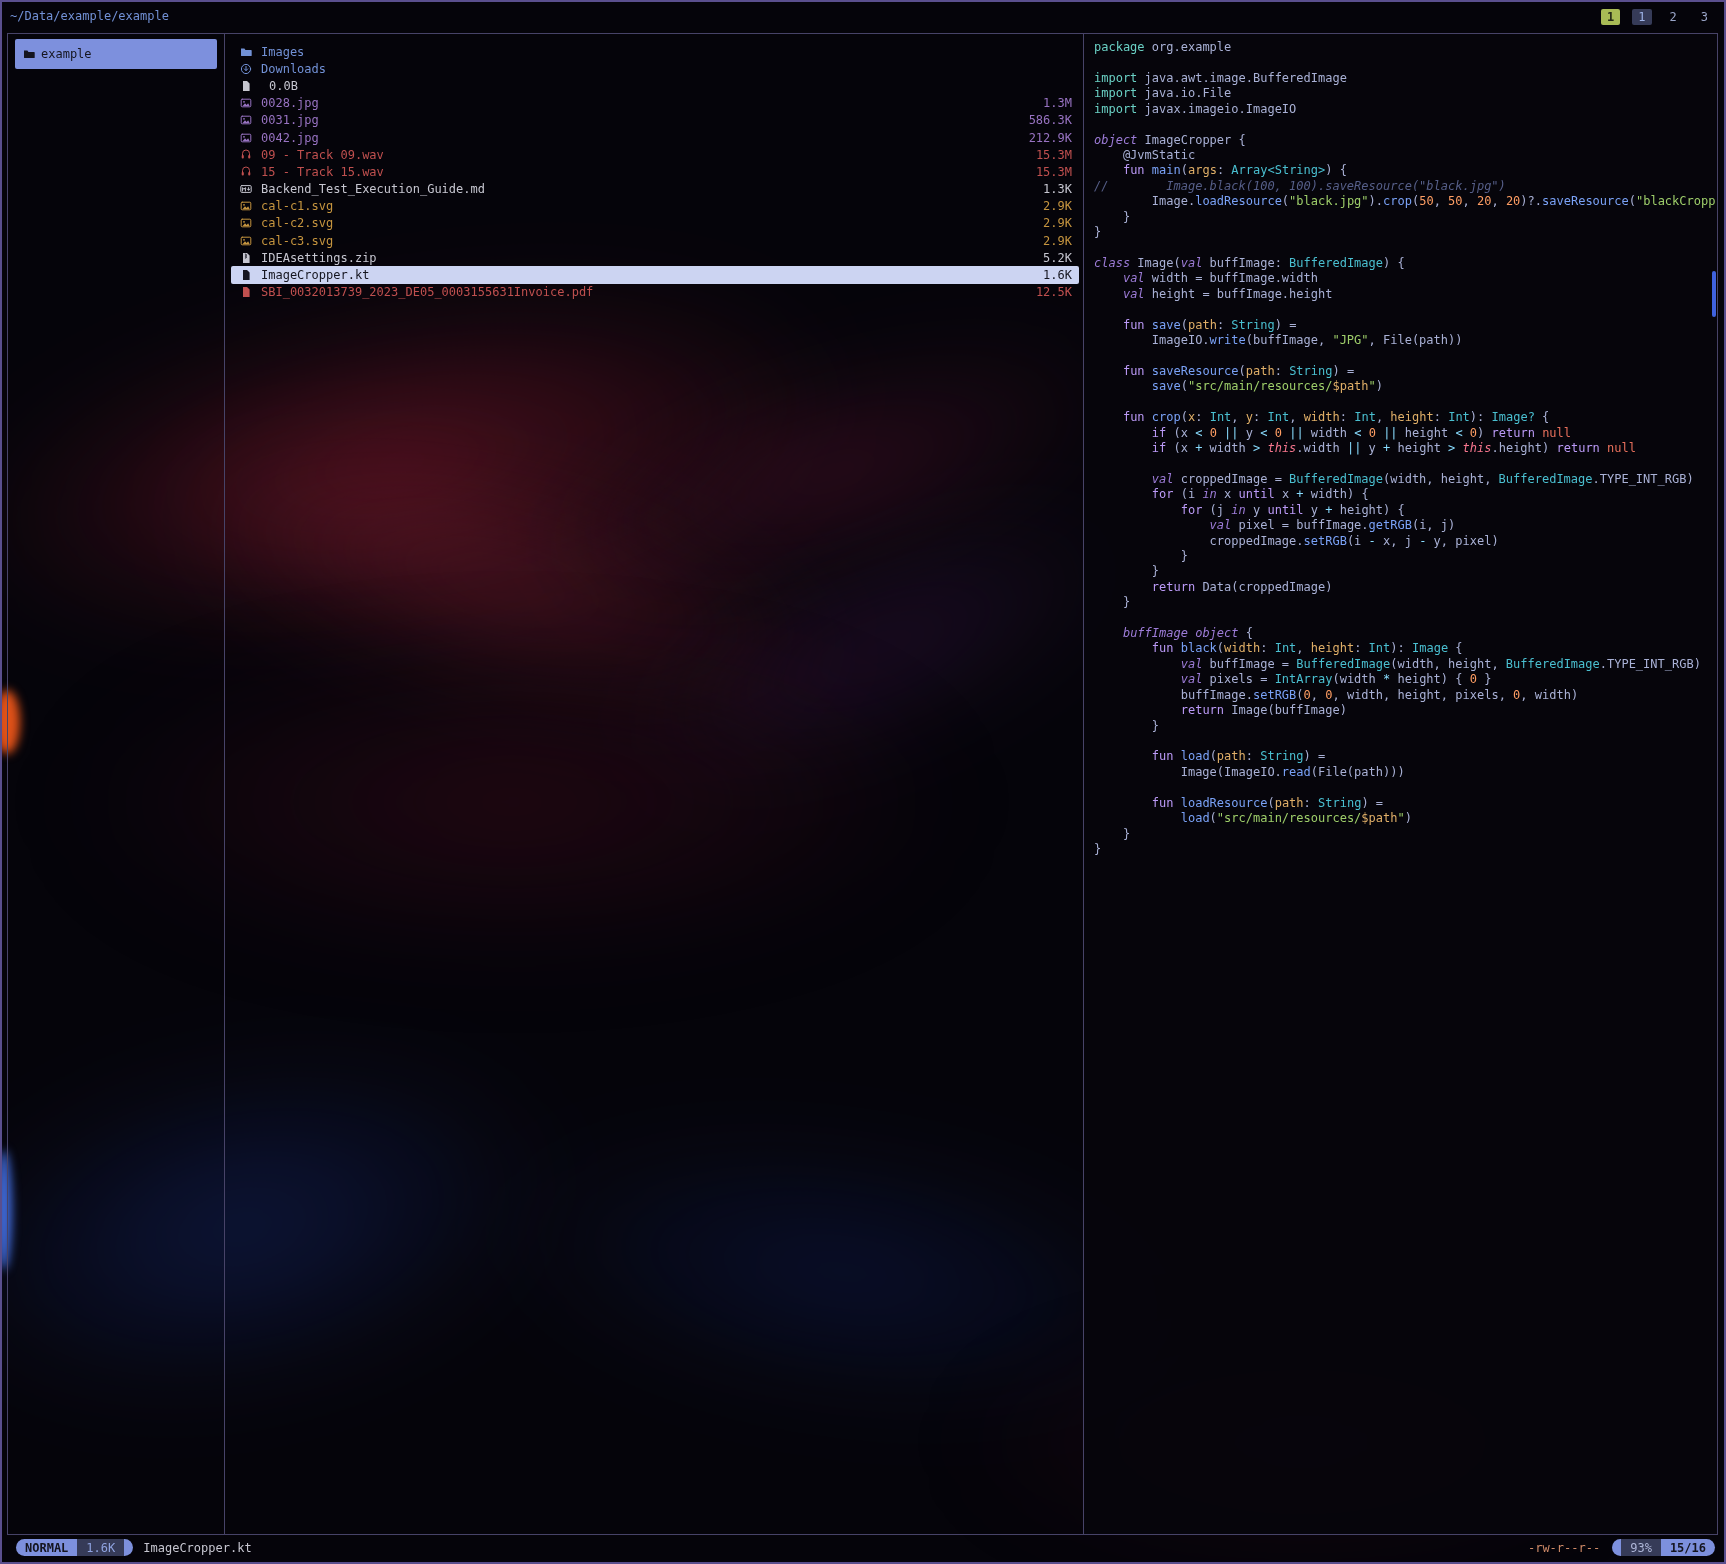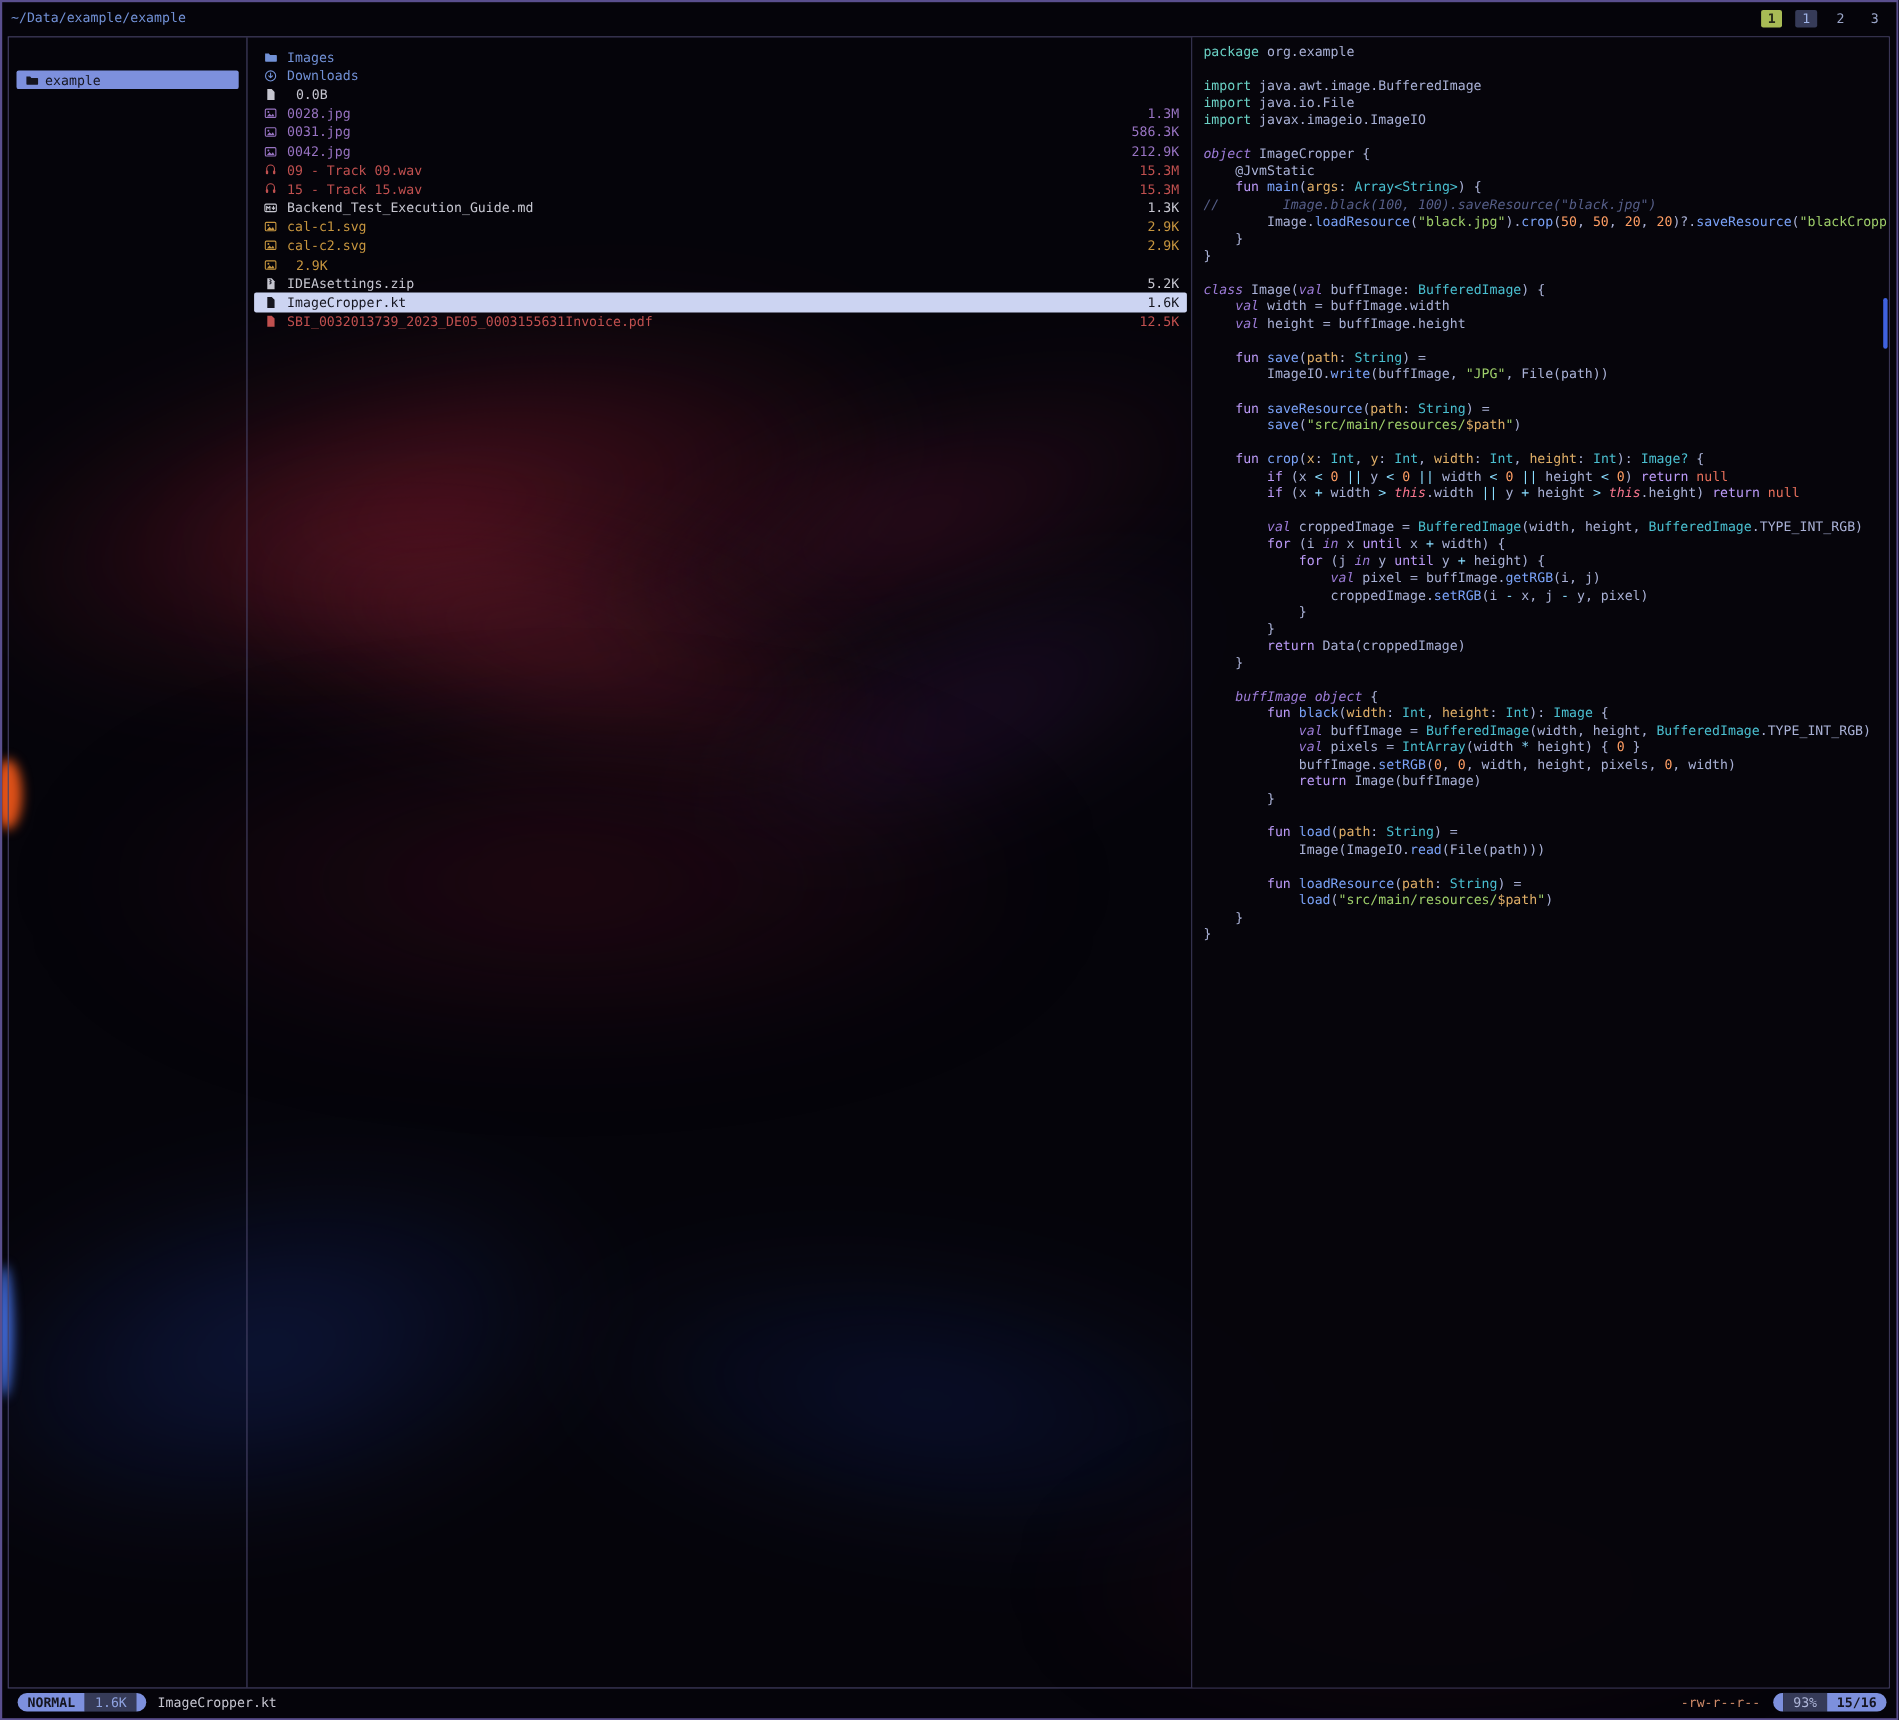--- a/index.html
+++ b/index.html
@@ -33,23 +33,23 @@
   .panes{position:absolute;left:5px;top:31px;width:1711px;height:1502px;
          border:1px solid var(--border);box-sizing:border-box;}
   .vdiv{position:absolute;top:0;bottom:0;width:1px;background:var(--border);}
   .vd1{left:216px;} .vd2{left:1075px;}
   .pane{position:absolute;top:0;bottom:0;}
   .pane.left{left:0;width:216px;}
   .pane.mid{left:217px;width:858px;}
   .pane.right{left:1076px;right:0;background:rgba(6,5,12,.92);overflow:hidden;}
 
   
-  .parent-item{position:absolute;left:7px;top:5px;width:202px;height:17px;border-radius:2px;
+  .parent-item{position:absolute;left:7px;top:5px;width:202px;height:30px;border-radius:2px;
     background:var(--accent);color:var(--selected_fg);display:flex;align-items:center;
-    font-size:12px;gap:6px;padding-left:8px;box-sizing:border-box;margin-top:25px;}
+    font-size:12px;gap:6px;padding-left:8px;box-sizing:border-box;}
 
   
   .file-list{position:absolute;left:6px;top:9px;right:4px;}
   .file-row{height:17.2px;display:flex;align-items:center;font-size:12px;
     padding:0 7px 0 9px;border-radius:2px;}
   .file-row .file-icon{width:14px;margin-right:7px;display:inline-flex;align-items:center;flex:none;}
   .file-row .file-icon svg{display:block;}
   .file-row .fname{flex:1 1 auto;white-space:pre;overflow:hidden;}
   .file-row .fsize{flex:none;margin-left:8px;}
   .file-row.selected{background:var(--selected_bg);color:var(--selected_fg) !important;}
@@ -238,20 +238,21 @@
             <span class="fsize">2.9K</span>
           </div>
           <div class="file-row c-orange">
             <span class="file-icon">
               <svg width="12" height="12" viewBox="0 0 12 12">
                 <rect x="1.2" y="2.2" width="9.6" height="7.6" rx="1" fill="none" stroke="currentColor" stroke-width="1" stroke-linecap="round" stroke-linejoin="round"></rect>
                 <circle cx="4" cy="4.8" r="0.9" fill="currentColor"></circle>
                 <path d="M2.6 9 5 6.2l1.7 1.7 1.4-1.6L9.6 9z" fill="currentColor"></path>
               </svg>
             </span>
+            <span class="fname">cal-c3.svg</span>
             <span class="fsize">2.9K</span>
           </div>
           <div class="file-row c-white">
             <span class="file-icon">
               <svg width="12" height="12" viewBox="0 0 12 12">
                 <path d="M3 1h4l2.6 2.6V11H3z" fill="currentColor"></path>
                 <path d="M5.4 1.6v1h1.1v1H5.4v1h1.1v1H5.4v1" fill="none" stroke="#15151f" stroke-width="0.8"></path>
               </svg>
             </span>
             <span class="fname">IDEAsettings.zip</span>

